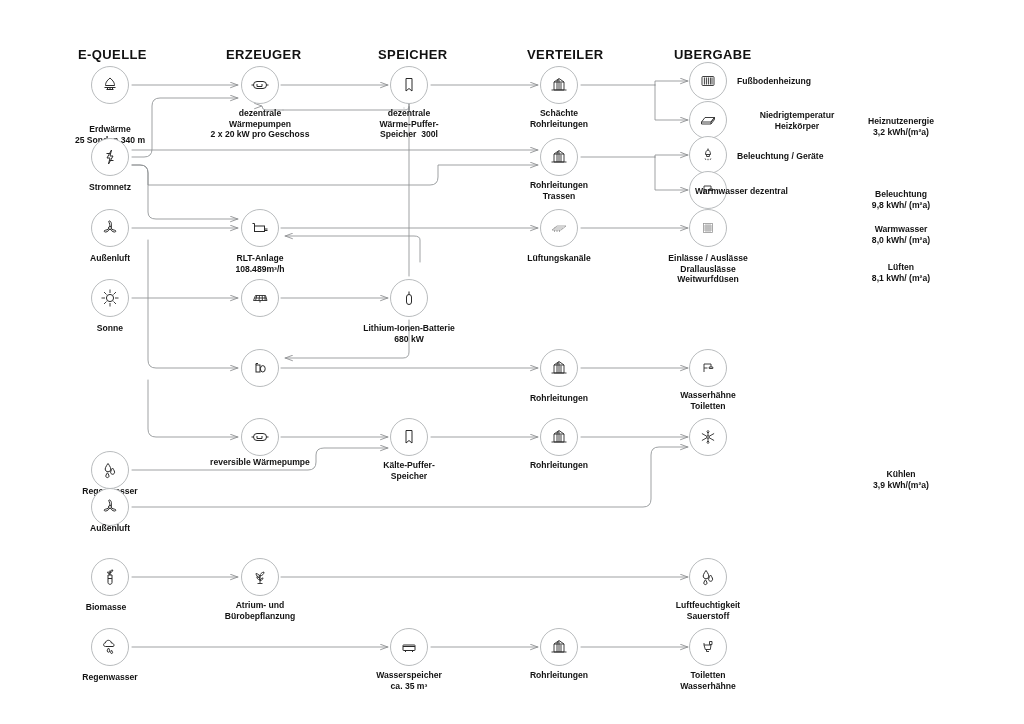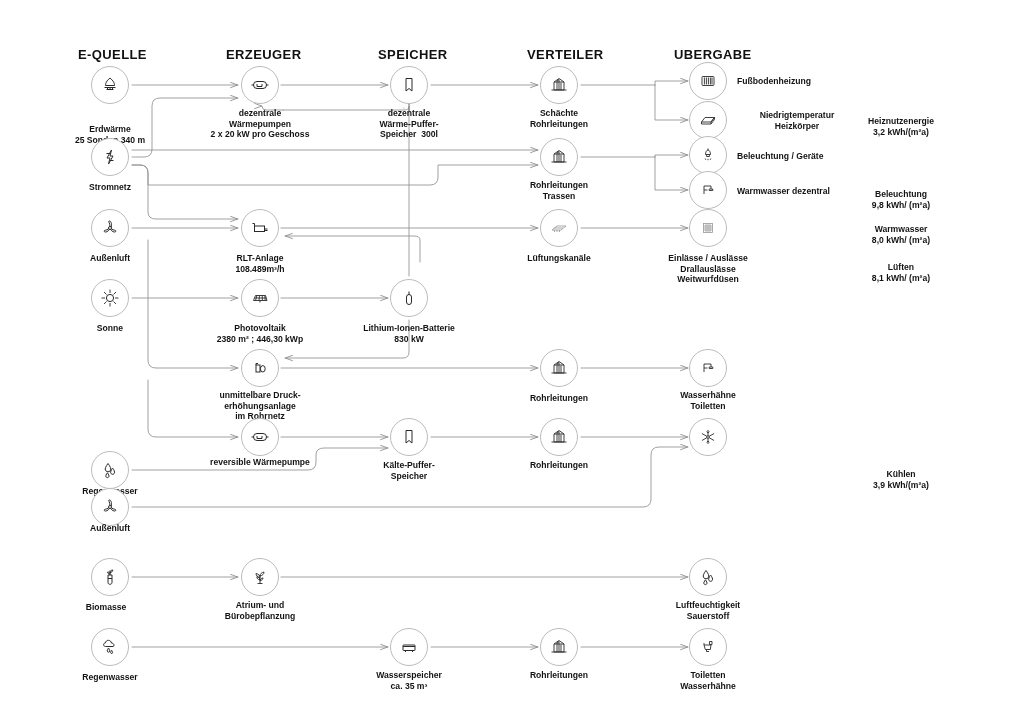--- a/index.html
+++ b/index.html
@@ -249,36 +249,31 @@
         <path d="M4.5 12.5 L6.5 7.5 L16.5 7.5 L18 12.5 Z"></path>
         <path d="M7.8 7.5 L6.6 12.5"></path>
           <path d="M10.5 7.5 L10 12.5"></path>
         <path d="M13.2 7.5 L13.4 12.5"></path>
           <path d="M15.8 7.5 L16.2 12.5"></path>
         <path d="M5.6 10 L17.2 10"></path>
         <path d="M11 12.5 L11 14.5"></path>
       </svg>
     </span>
   </div>
-  <div class="cap" style="left:180px;top:323px;width:160px;">Photovoltaik
-2380 m² ; 446,30 kWp</div>
 
   <div class="node" style="left:241px;top:349px;">
     <span>
       <svg width="20" height="20" viewBox="0 0 20 20" fill="none" stroke="#2a2a2a" stroke-width="1">
         <rect x="6" y="7" width="4" height="7"></rect>
         <ellipse cx="12.8" cy="10.8" rx="2.4" ry="3.2"></ellipse>
         <path d="M6 7 L6 5.5 L8 5.5"></path>
         <path d="M10 9.5 L10.4 9.5"></path>
       </svg>
     </span>
   </div>
-  <div class="cap" style="left:190px;top:390px;width:140px;">unmittelbare Druck-
-erhöhungsanlage
-im Rohrnetz</div>
 
   <div class="node" style="left:241px;top:418px;">
     <span>
       <svg width="22" height="20" viewBox="0 0 22 20" fill="none" stroke="#2a2a2a" stroke-width="1">
         <rect x="4.5" y="6.5" width="13" height="7" rx="3.5"></rect>
         <path d="M8 9 L8 11.5 L13 11.5 L13 9"></path>
         <path d="M4.5 10 L2.5 10"></path>
           <path d="M17.5 10 L19.5 10"></path>
       </svg>
     </span>
@@ -313,21 +308,21 @@
 
   <div class="node" style="left:390px;top:279px;">
     <span>
       <svg width="18" height="22" viewBox="0 0 18 22" fill="none" stroke="#2a2a2a" stroke-width="1">
         <rect x="6.5" y="7.5" width="5" height="10" rx="2.5"></rect>
         <path d="M9 4.5 L9 7.5"></path>
       </svg>
     </span>
   </div>
   <div class="cap" style="left:339px;top:323px;width:140px;">Lithium-Ionen-Batterie
-830 kW</div>
+680 kW</div>
 
   <div class="node" style="left:390px;top:418px;">
     <span>
       <svg width="18" height="22" viewBox="0 0 18 22" fill="none" stroke="#2a2a2a" stroke-width="1">
         <path d="M6 4.5 L12 4.5 L12 17 L9 14.5 L6 17 Z"></path>
       </svg>
     </span>
   </div>
   <div class="cap" style="left:349px;top:460px;width:120px;">Kälte-Puffer-
 Speicher</div>
@@ -468,21 +463,21 @@
   <div class="node" style="left:689px;top:171px;">
     <span>
       <svg width="20" height="20" viewBox="0 0 20 20" fill="none" stroke="#2a2a2a" stroke-width="0.9">
         <path d="M6 6 L6 14"></path>
         <path d="M6 6 L13 6 L13 9"></path>
         <path d="M11.2 9 L14.8 9 L14.8 10.5 L11.2 10.5 Z"></path>
         <path d="M6 10 L9.5 10"></path>
       </svg>
     </span>
   </div>
-  <div class="inline-lab" style="left:737px;top:186px;">Warmwasser dezentral</div>
+  <div class="inline-lab" style="left:695px;top:186px;">Warmwasser dezentral</div>
 
   <div class="node" style="left:689px;top:209px;">
     <span>
       <svg width="20" height="20" viewBox="0 0 20 20" fill="none" stroke="#9a9a9a" stroke-width="0.8">
         <rect x="5.5" y="5.5" width="9" height="9"></rect>
         <path d="M5.5 8 L14.5 8"></path>
           <path d="M5.5 10 L14.5 10"></path>
           <path d="M5.5 12 L14.5 12"></path>
         <path d="M8 5.5 L8 14.5"></path>
           <path d="M10 5.5 L10 14.5"></path>

